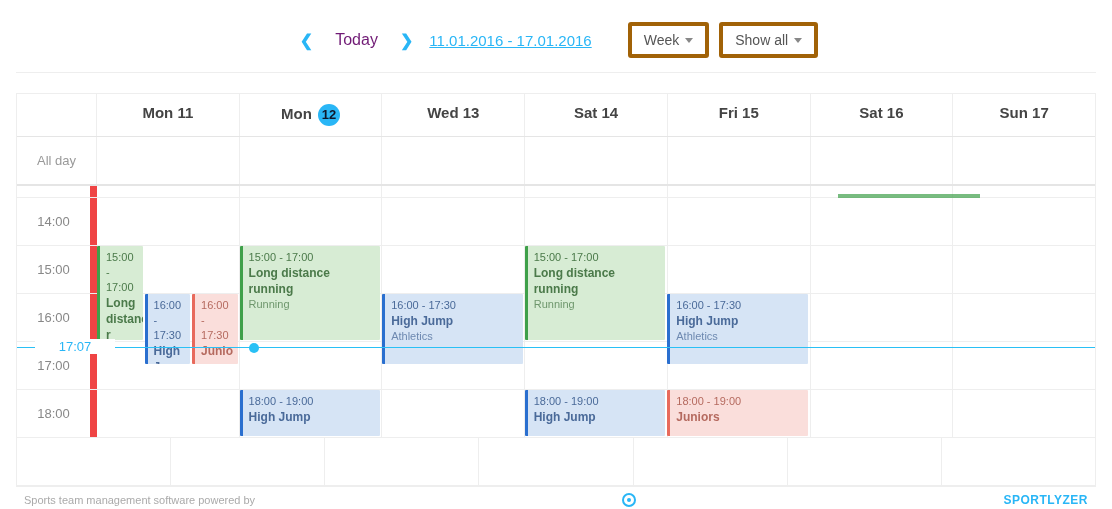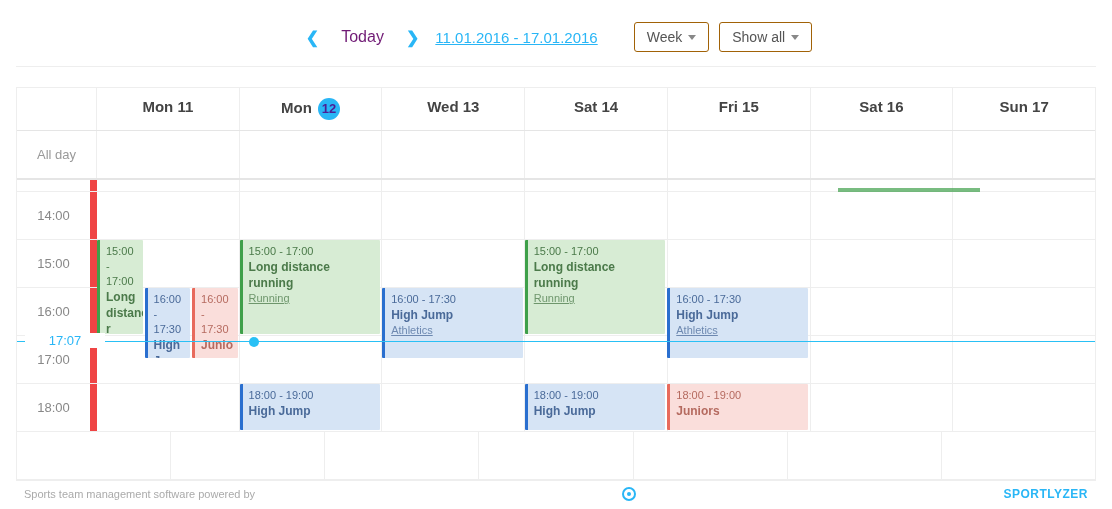--- a/index.html
+++ b/index.html
@@ -2,29 +2,29 @@
 <html><head>
 <meta charset="utf-8">
 <style>
   * { box-sizing: border-box; margin: 0; padding: 0; }
   body { font-family: -apple-system, BlinkMacSystemFont, "Segoe UI", Arial, sans-serif; background: #fff; color: #555; font-size: 13px; }
   .container { width: 1112px; padding: 8px 16px; }
   .toolbar { display: flex; justify-content: center; align-items: center; gap: 10px; padding: 14px 0; border-bottom: 1px solid #eee; }
   .nav-arrow { color: #29b6f6; font-size: 16px; font-weight: bold; cursor: pointer; padding: 0 6px; }
   .today-label { color: #701a75; font-size: 16px; margin: 0 6px; cursor: pointer; }
   .date-range { color: #29b6f6; font-size: 15px; text-decoration: underline; cursor: pointer; margin-right: 26px; }
-  .dropdown-btn { border: 1px solid #a16207; border-radius: 3px; background: #fff; padding: 6px 12px; cursor: pointer; font-size: 14px; color: #555; display: flex; align-items: center; gap: 6px; }
+  .dropdown-btn { border: 4px solid #a16207; border-radius: 3px; background: #fff; padding: 6px 12px; cursor: pointer; font-size: 14px; color: #555; display: flex; align-items: center; gap: 6px; }
   .caret { display: inline-block; width: 0; height: 0; border-left: 4px solid transparent; border-right: 4px solid transparent; border-top: 5px solid #888; }
 
   .calendar { position: relative; margin-top: 20px; border: 1px solid #eee; }
   .header-row { display: flex; height: 42px; }
   .time-col { width: 80px; flex-shrink: 0; border-right: 1px solid #eee; }
   .day-head { flex: 1; text-align: center; padding: 10px 0; font-size: 15px; font-weight: 600; color: #444; border-right: 1px solid #eee; }
   .day-head:last-child { border-right: none; }
-  .today-circle { display: inline-block; background: #29b6f6; color: #4c1d95; border-radius: 50%; width: 22px; height: 22px; line-height: 22px; font-size: 13px; text-align: center; vertical-align: middle; margin-left: 2px; }
+  .today-circle { display: inline-block; background: #29b6f6; color: #0f172a; border-radius: 50%; width: 22px; height: 22px; line-height: 22px; font-size: 13px; text-align: center; vertical-align: middle; margin-left: 2px; }
 
   .allday-row { display: flex; height: 50px; border-top: 1px solid #e5e5e5; border-bottom: 2px solid #e5e5e5; }
   .allday-label { width: 80px; display: flex; align-items: center; justify-content: center; color: #999; border-right: 1px solid #eee; }
   .allday-cell { flex: 1; border-right: 1px solid #eee; }
   .allday-cell:last-child { border-right: none; }
 
   .grid-wrap { position: relative; }
   .grid-row { display: flex; height: 48px; border-bottom: 1px solid #eee; }
   .time-label { width: 80px; flex-shrink: 0; display: flex; align-items: center; justify-content: center; color: #888; font-size: 13px; border-right: 7px solid #ef4444; }
   .grid-cell { flex: 1; border-right: 1px solid #eee; }
@@ -37,28 +37,28 @@
   .day-col-events.d1 { left: calc(80px + (100% - 80px)/7 * 1); width: calc((100% - 80px)/7); }
   .day-col-events.d2 { left: calc(80px + (100% - 80px)/7 * 2); width: calc((100% - 80px)/7); }
   .day-col-events.d3 { left: calc(80px + (100% - 80px)/7 * 3); width: calc((100% - 80px)/7); }
   .day-col-events.d4 { left: calc(80px + (100% - 80px)/7 * 4); width: calc((100% - 80px)/7); }
   .day-col-events.d5 { left: calc(80px + (100% - 80px)/7 * 5); width: calc((100% - 80px)/7); }
   .day-col-events.d6 { left: calc(80px + (100% - 80px)/7 * 6); width: calc((100% - 80px)/7); }
 
   .event { position: absolute; border-radius: 1px; padding: 4px 6px; font-size: 12px; line-height: 1.35; overflow: hidden; cursor: pointer; }
   .event .time { font-size: 11px; color: inherit; }
   .event .title { font-weight: 600; }
-  .event .sub { opacity: .75; font-size: 11px; text-decoration: underline; }
+  .event .sub { opacity: .75; font-size: 11px; }
   .ev-green { background: #d7ecd4; border-left: 3px solid #3fa04a; color: #4b7a4a; }
   .ev-blue  { background: #d6e4f5; border-left: 3px solid #2a6fcf; color: #4a6a99; }
   .ev-pink  { background: #fadedb; border-left: 3px solid #e86a5c; color: #b56a5f; }
 
   .now-line { position: absolute; left: 0; right: 0; height: 0; border-top: 1px solid #29c0f5; z-index: 5; }
   .now-dot { position: absolute; width: 10px; height: 10px; background: #29c0f5; border-radius: 50%; top: -5px; }
-  .now-label { position: absolute; left: 8px; width: 80px; text-align: center; color: #29b6f6; font-size: 13px; background: #fff; top: -9px; }
+  .now-label { position: absolute; left: 18px; width: 80px; text-align: center; color: #29b6f6; font-size: 13px; background: #fff; top: -9px; }
 
   .thin-green { position: absolute; height: 4px; background: #3fa04a; opacity: .7; }
 
   .footer { text-align: right; padding: 6px 8px 0; font-size: 11px; color: #aaa; display: flex; justify-content: space-between; align-items: center; gap: 14px; }
   .logo-mark { width: 14px; height: 14px; border: 2px solid #29b6f6; border-radius: 50%; position: relative; }
   .logo-mark::after { content: ""; position: absolute; inset: 3px; background: #29b6f6; border-radius: 50%; }
   .logo-text { color: #29b6f6; font-weight: 700; letter-spacing: .5px; font-size: 12px; }
 </style>
 </head>
 <body>

